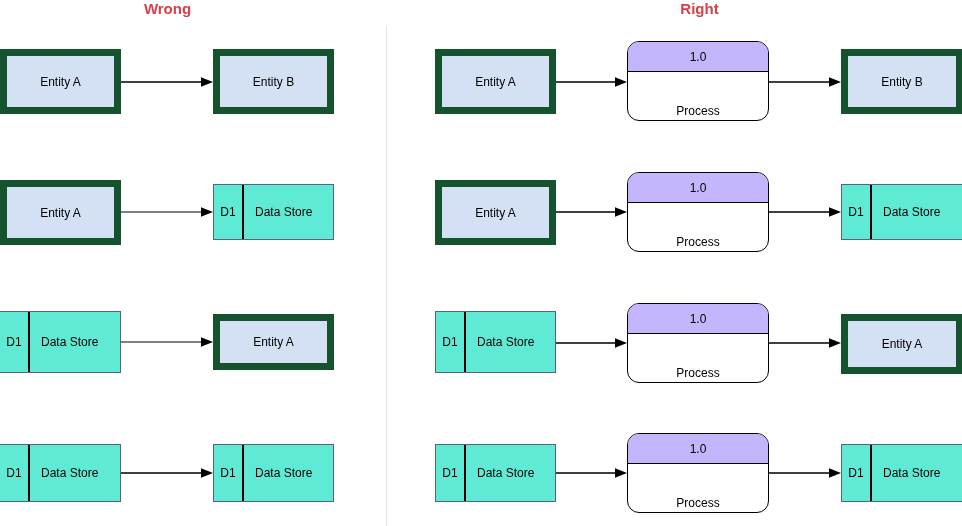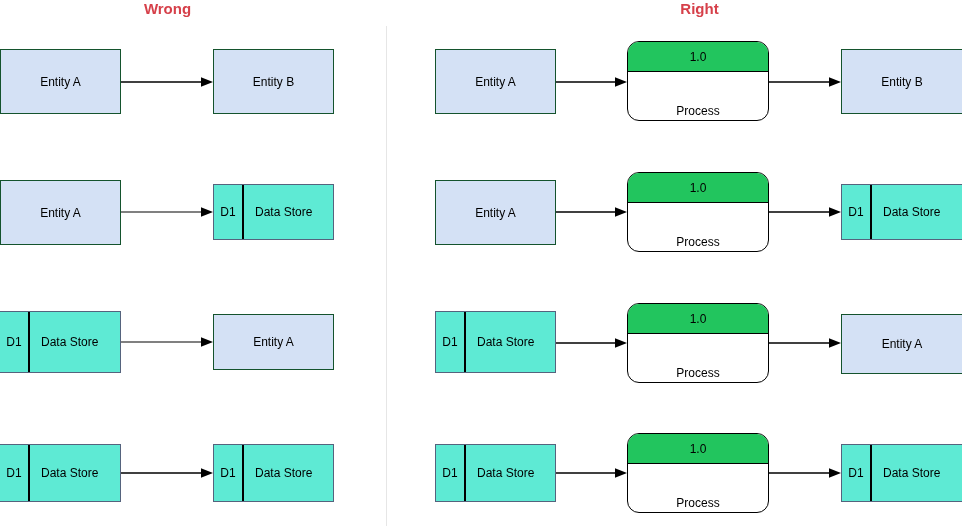--- a/index.html
+++ b/index.html
@@ -39,21 +39,21 @@
     position: absolute;
     width: 1px;
     background: #e6e6e6;
   }
 
   
   .entity {
     position: absolute;
     box-sizing: border-box;
     background: #d4e1f5;
-    border: 1px solid #14532d;
+    border: 7px solid #14532d;
     display: flex;
     align-items: center;
     justify-content: center;
     font-size: 12px;
     color: #000000;
     text-align: right;
   }
 
   
   .datastore {
@@ -95,21 +95,21 @@
     border-radius: 12px;
     overflow: hidden;
     display: flex;
     flex-direction: column;
     font-size: 12px;
     color: #000000;
   }
   .process .pr-num {
     height: 30px;
     flex: 0 0 30px;
-    background: #22c55e;
+    background: #c4b5fd;
     border-bottom: 1px solid #000000;
     display: flex;
     align-items: center;
     justify-content: center;
     box-sizing: border-box;
   }
   .process .pr-name {
     flex: 1 1 auto;
     display: flex;
     align-items: center;

